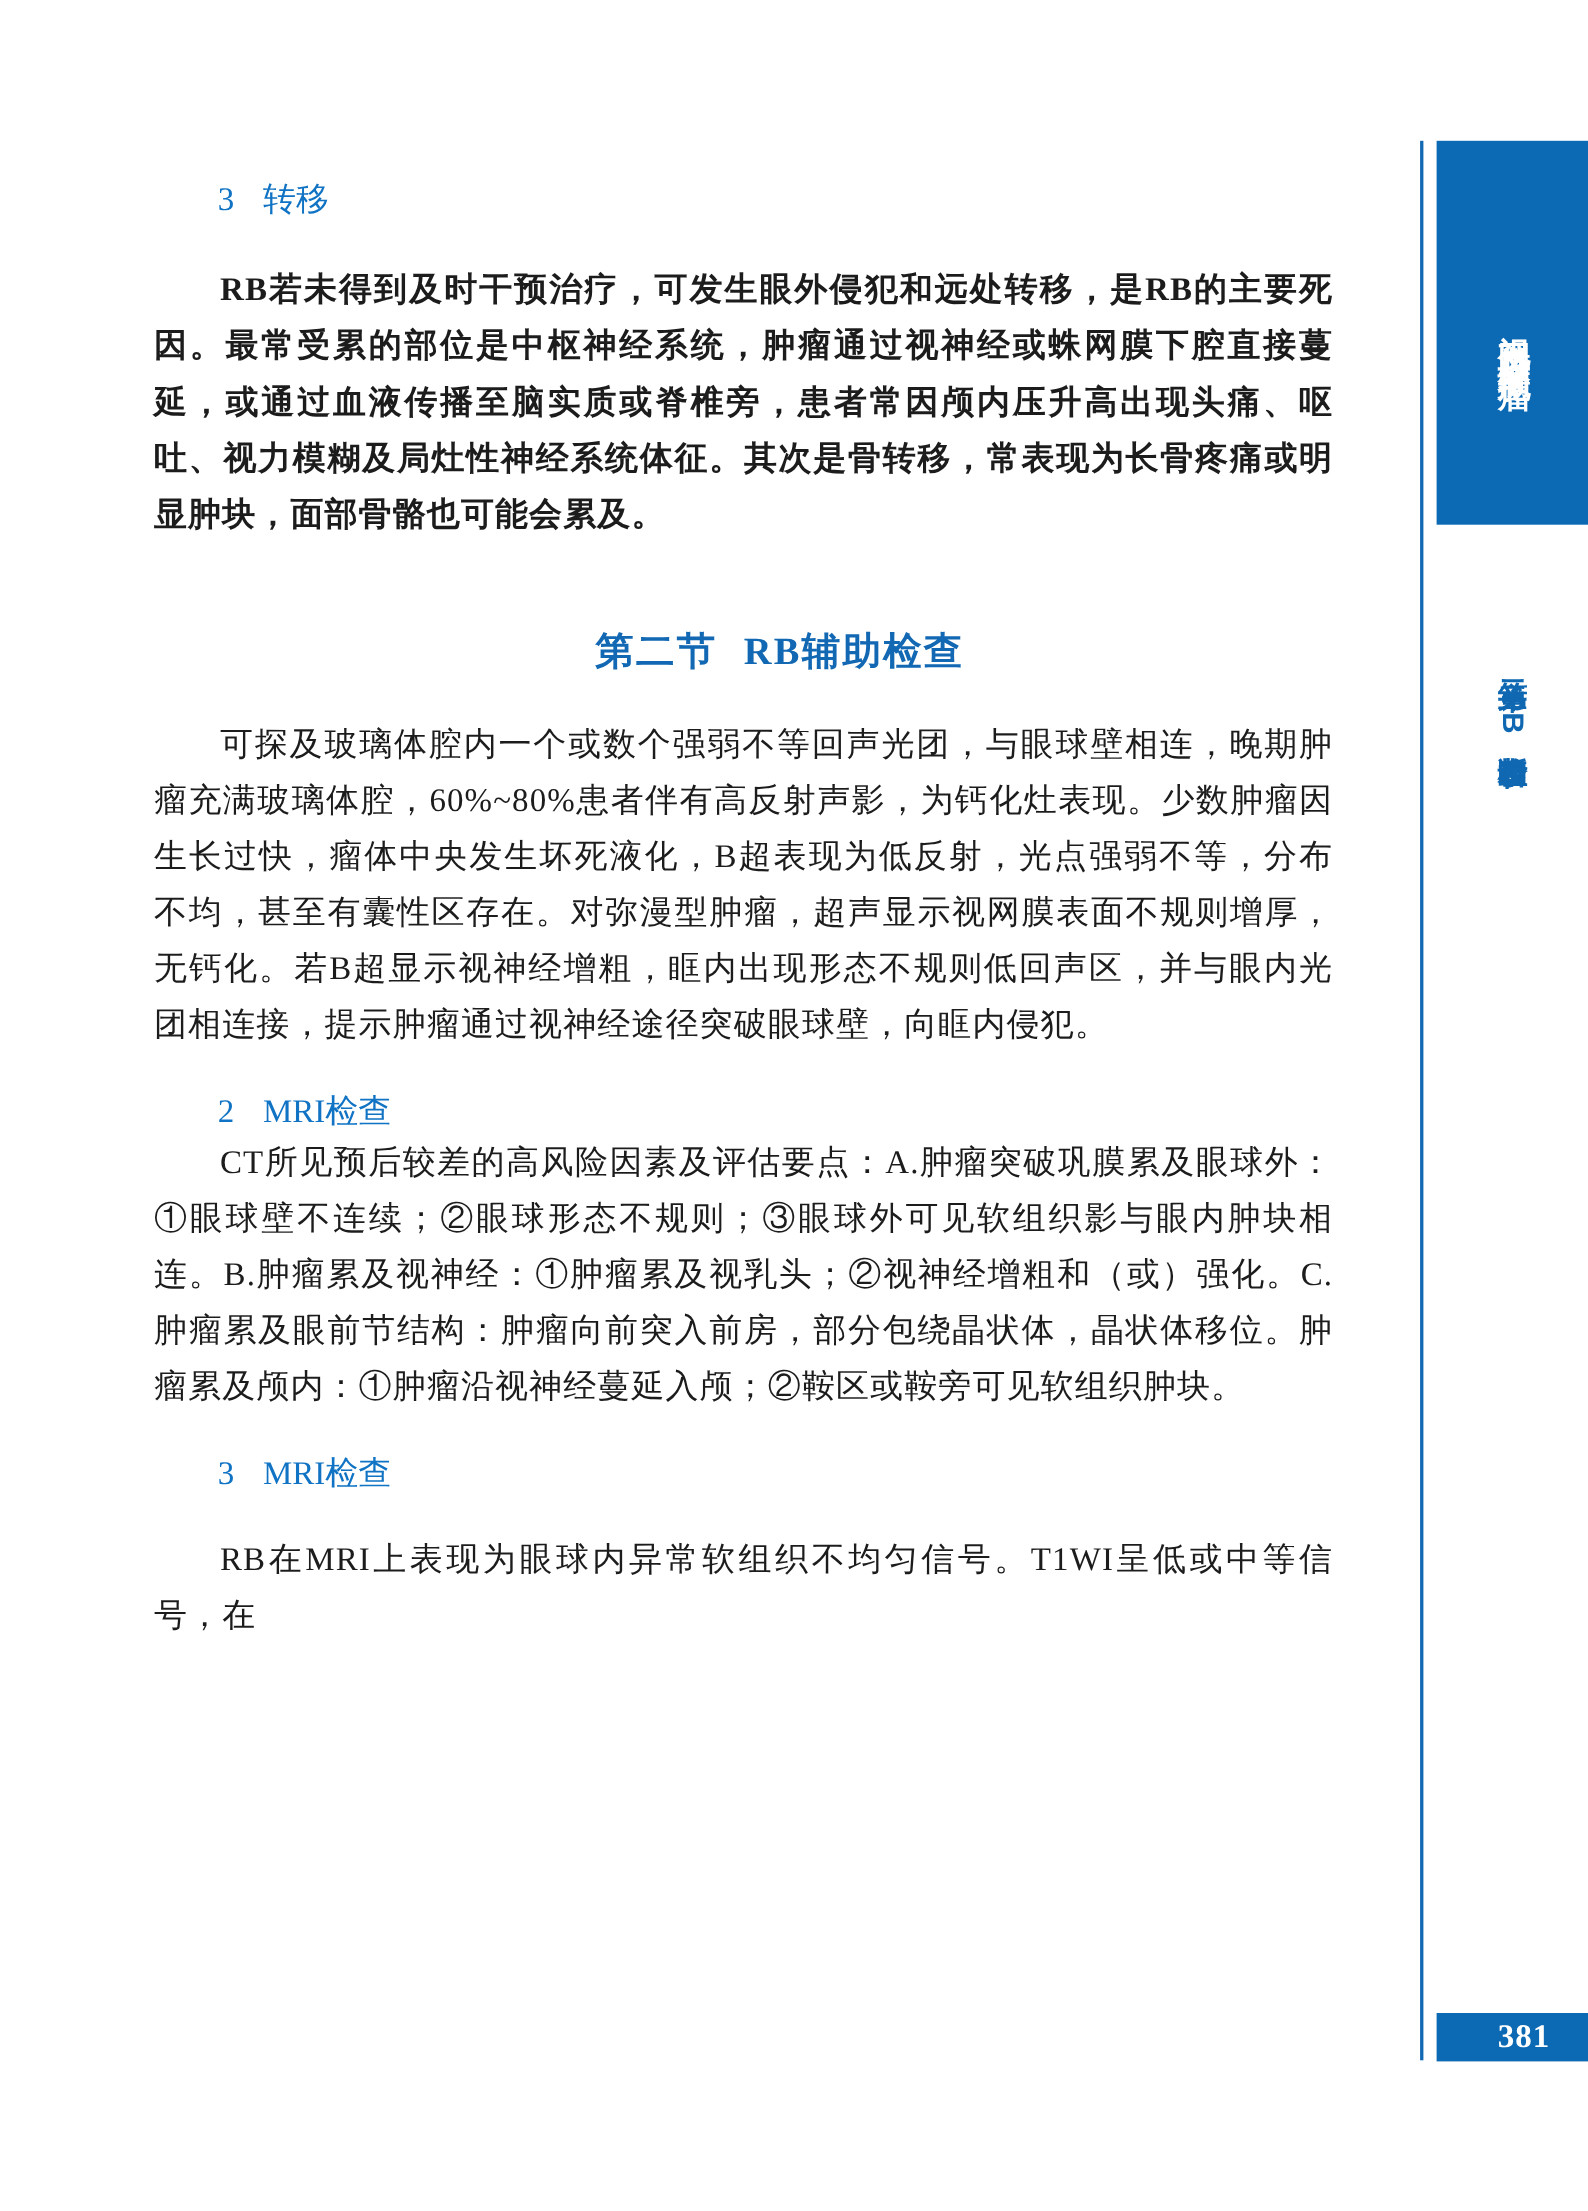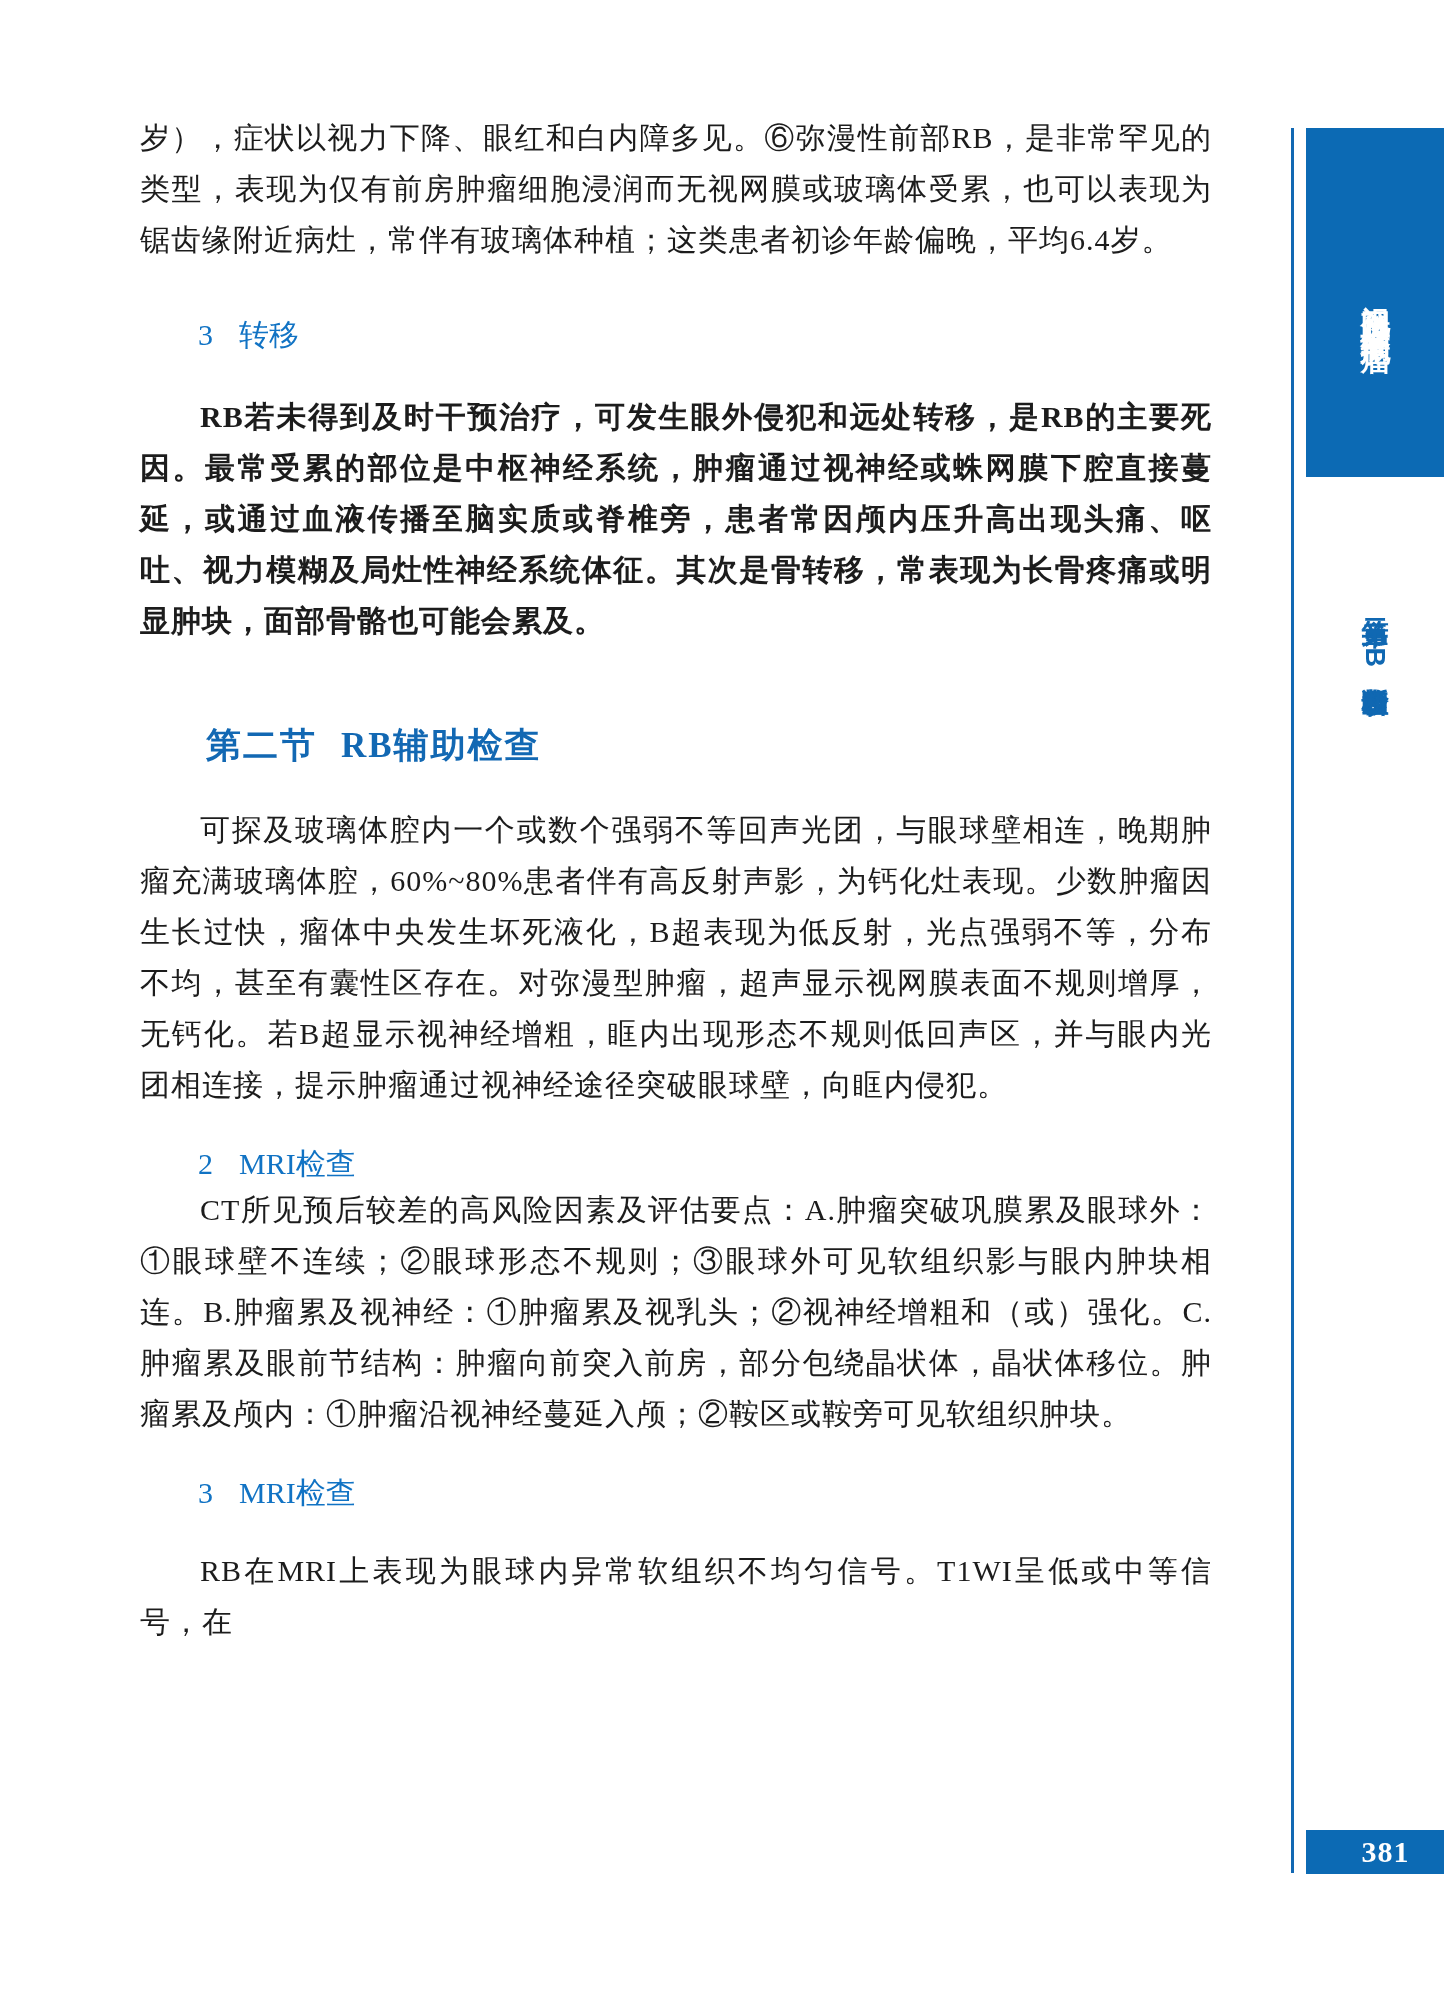--- a/index.html
+++ b/index.html
@@ -41,21 +41,21 @@
     font-family: "Liberation Serif", serif;
     font-weight: bold;
     font-size: 35px;
     line-height: 48px;
     color: #1268b3;
     letter-spacing: 2px;
   }
   .section-heading .sec-label { margin-right: 24px; }
   .mt-h3-1   { margin-top: 50px; }
   .mt-para2  { margin-top: 36px; font-weight: bold; }
-  .mt-sec    { margin-top: 76px; }
+  .mt-sec    { margin-top: 76px; text-align: center; }
   .mt-h3-2   { margin-top: 64px; }
   .mt-bpara  { margin-top: 34px; }
   .mt-h3-3   { margin-top: 34px; }
   .mt-ctp1   { margin-top: 32px; }
   .mt-h3-4   { margin-top: 34px; }
   .mt-mri    { margin-top: 32px; }
 
   
   .side-rule {
     position: absolute;
@@ -111,21 +111,20 @@
     letter-spacing: 1px;
   }
 </style>
 </head>
 <body>
 
 <div>
 
   <main class="body-col">
 
-    <p class="para no-indent">岁），症状以视力下降、眼红和白内障多见。⑥弥漫性前部RB，是非常罕见的类型，表现为仅有前房肿瘤细胞浸润而无视网膜或玻璃体受累，也可以表现为锯齿缘附近病灶，常伴有玻璃体种植；这类患者初诊年龄偏晚，平均6.4岁。</p>
 
     <h3 class="sub-heading mt-h3-1">
       <span class="num">3</span><span>转移</span>
     </h3>
 
     <p class="para mt-para2">RB若未得到及时干预治疗，可发生眼外侵犯和远处转移，是RB的主要死因。最常受累的部位是中枢神经系统，肿瘤通过视神经或蛛网膜下腔直接蔓延，或通过血液传播至脑实质或脊椎旁，患者常因颅内压升高出现头痛、呕吐、视力模糊及局灶性神经系统体征。其次是骨转移，常表现为长骨疼痛或明显肿块，面部骨骼也可能会累及。</p>
 
     <h2 class="section-heading mt-sec">
       <span class="sec-label">第二节</span><span>RB辅助检查</span>
     </h2>

